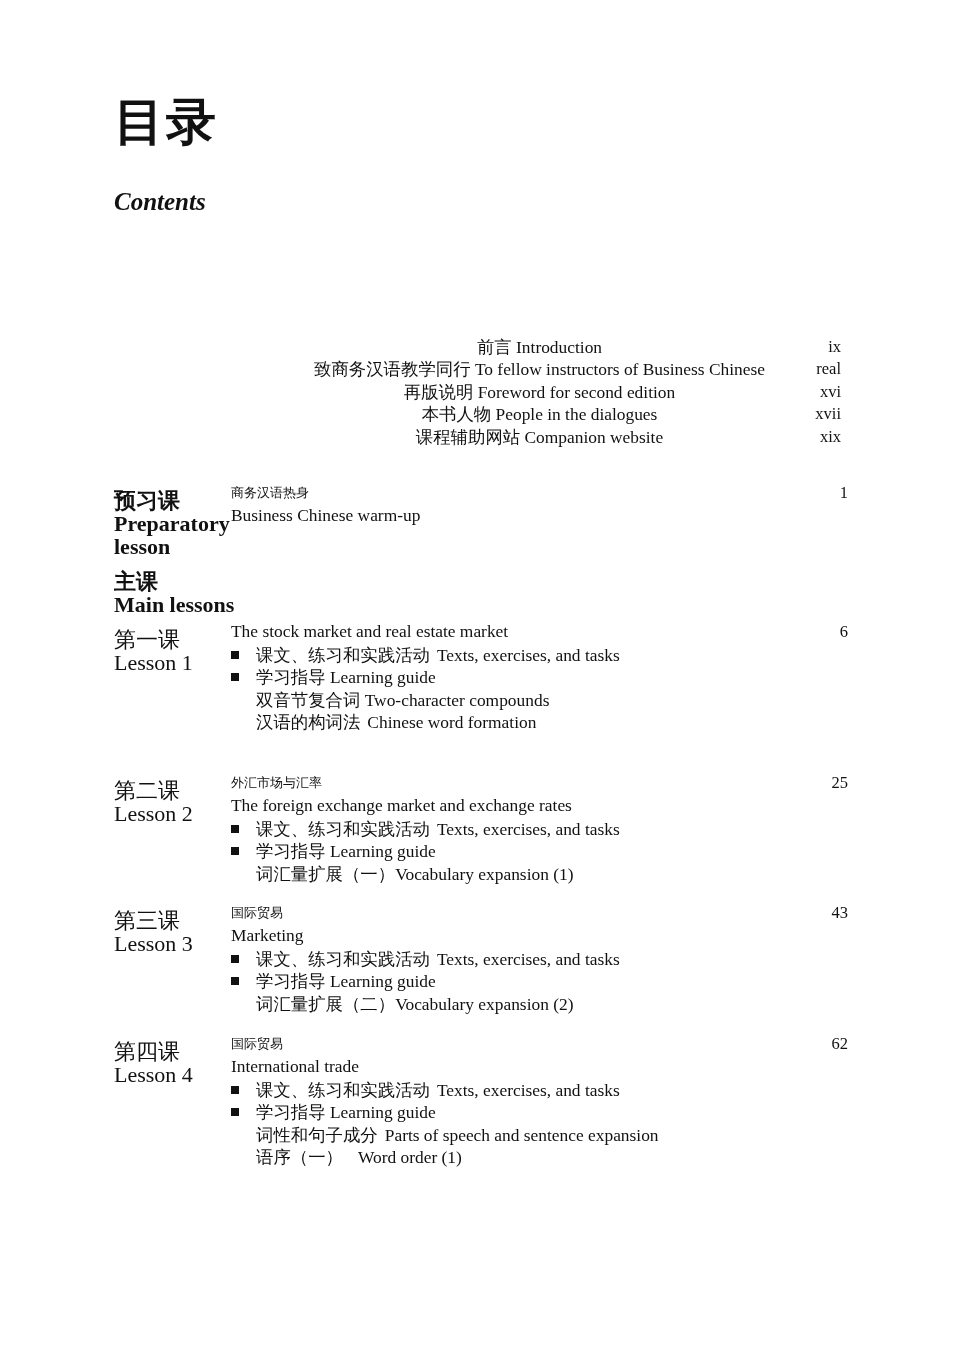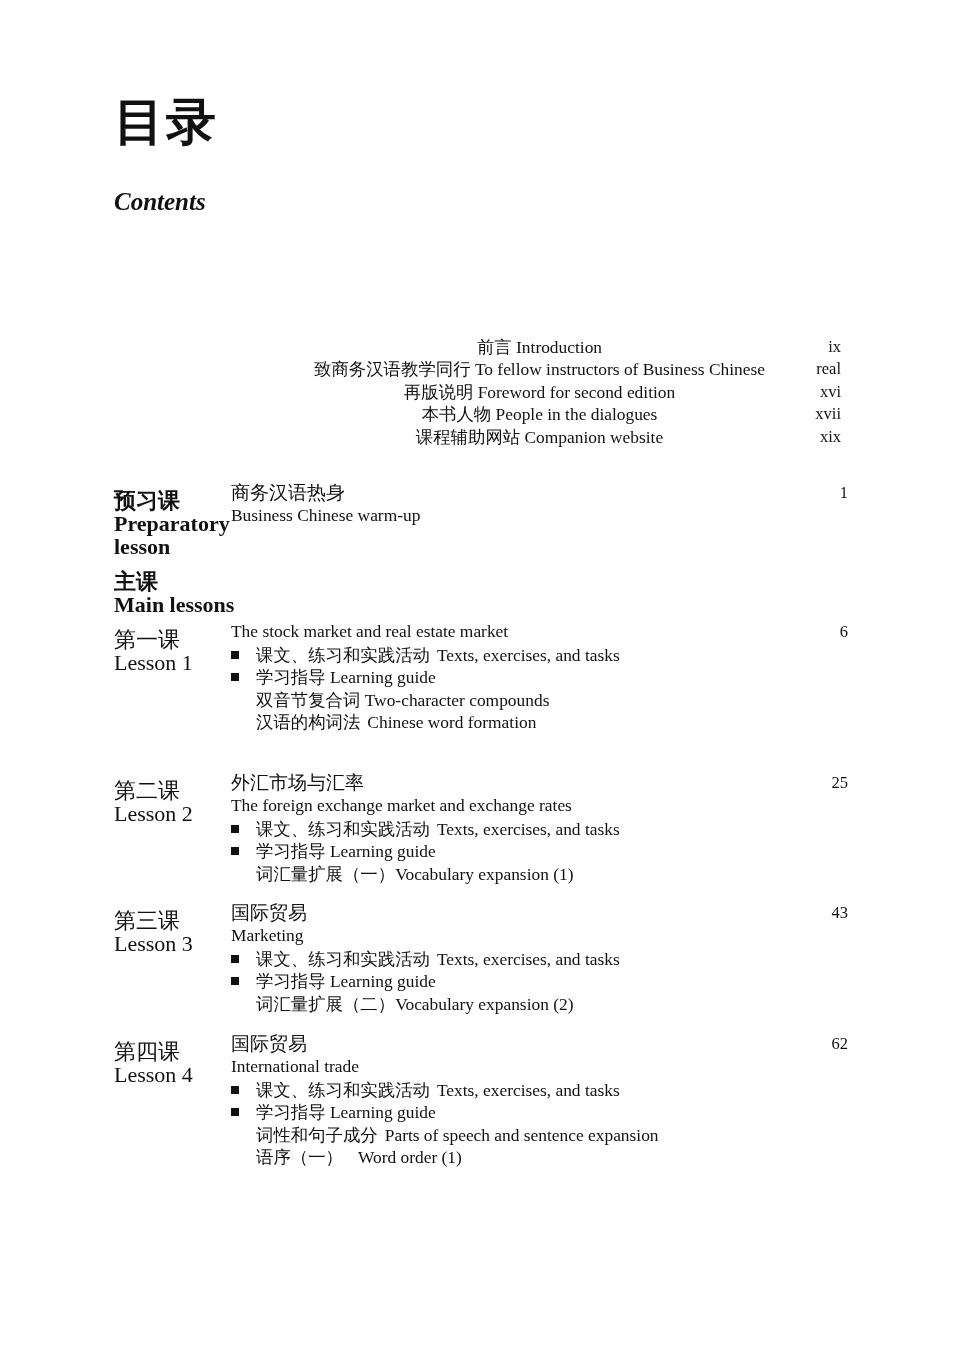--- a/index.html
+++ b/index.html
@@ -87,21 +87,21 @@
     margin-top: 8px;
   }
   .col-left .cn { display: block; }
   .col-left .en { display: block; }
   .col-main {
     margin-left: 117px;
     width: 617px;
     position: relative;
   }
   .lesson-title-cn {
-    font-size: 19px;
+    font-size: 13px;
     line-height: 23px;
     white-space: nowrap;
   }
   .lesson-title-en {
     font-size: 17.4px;
     line-height: 23px;
     white-space: nowrap;
   }
   .page-num {
     position: absolute;

